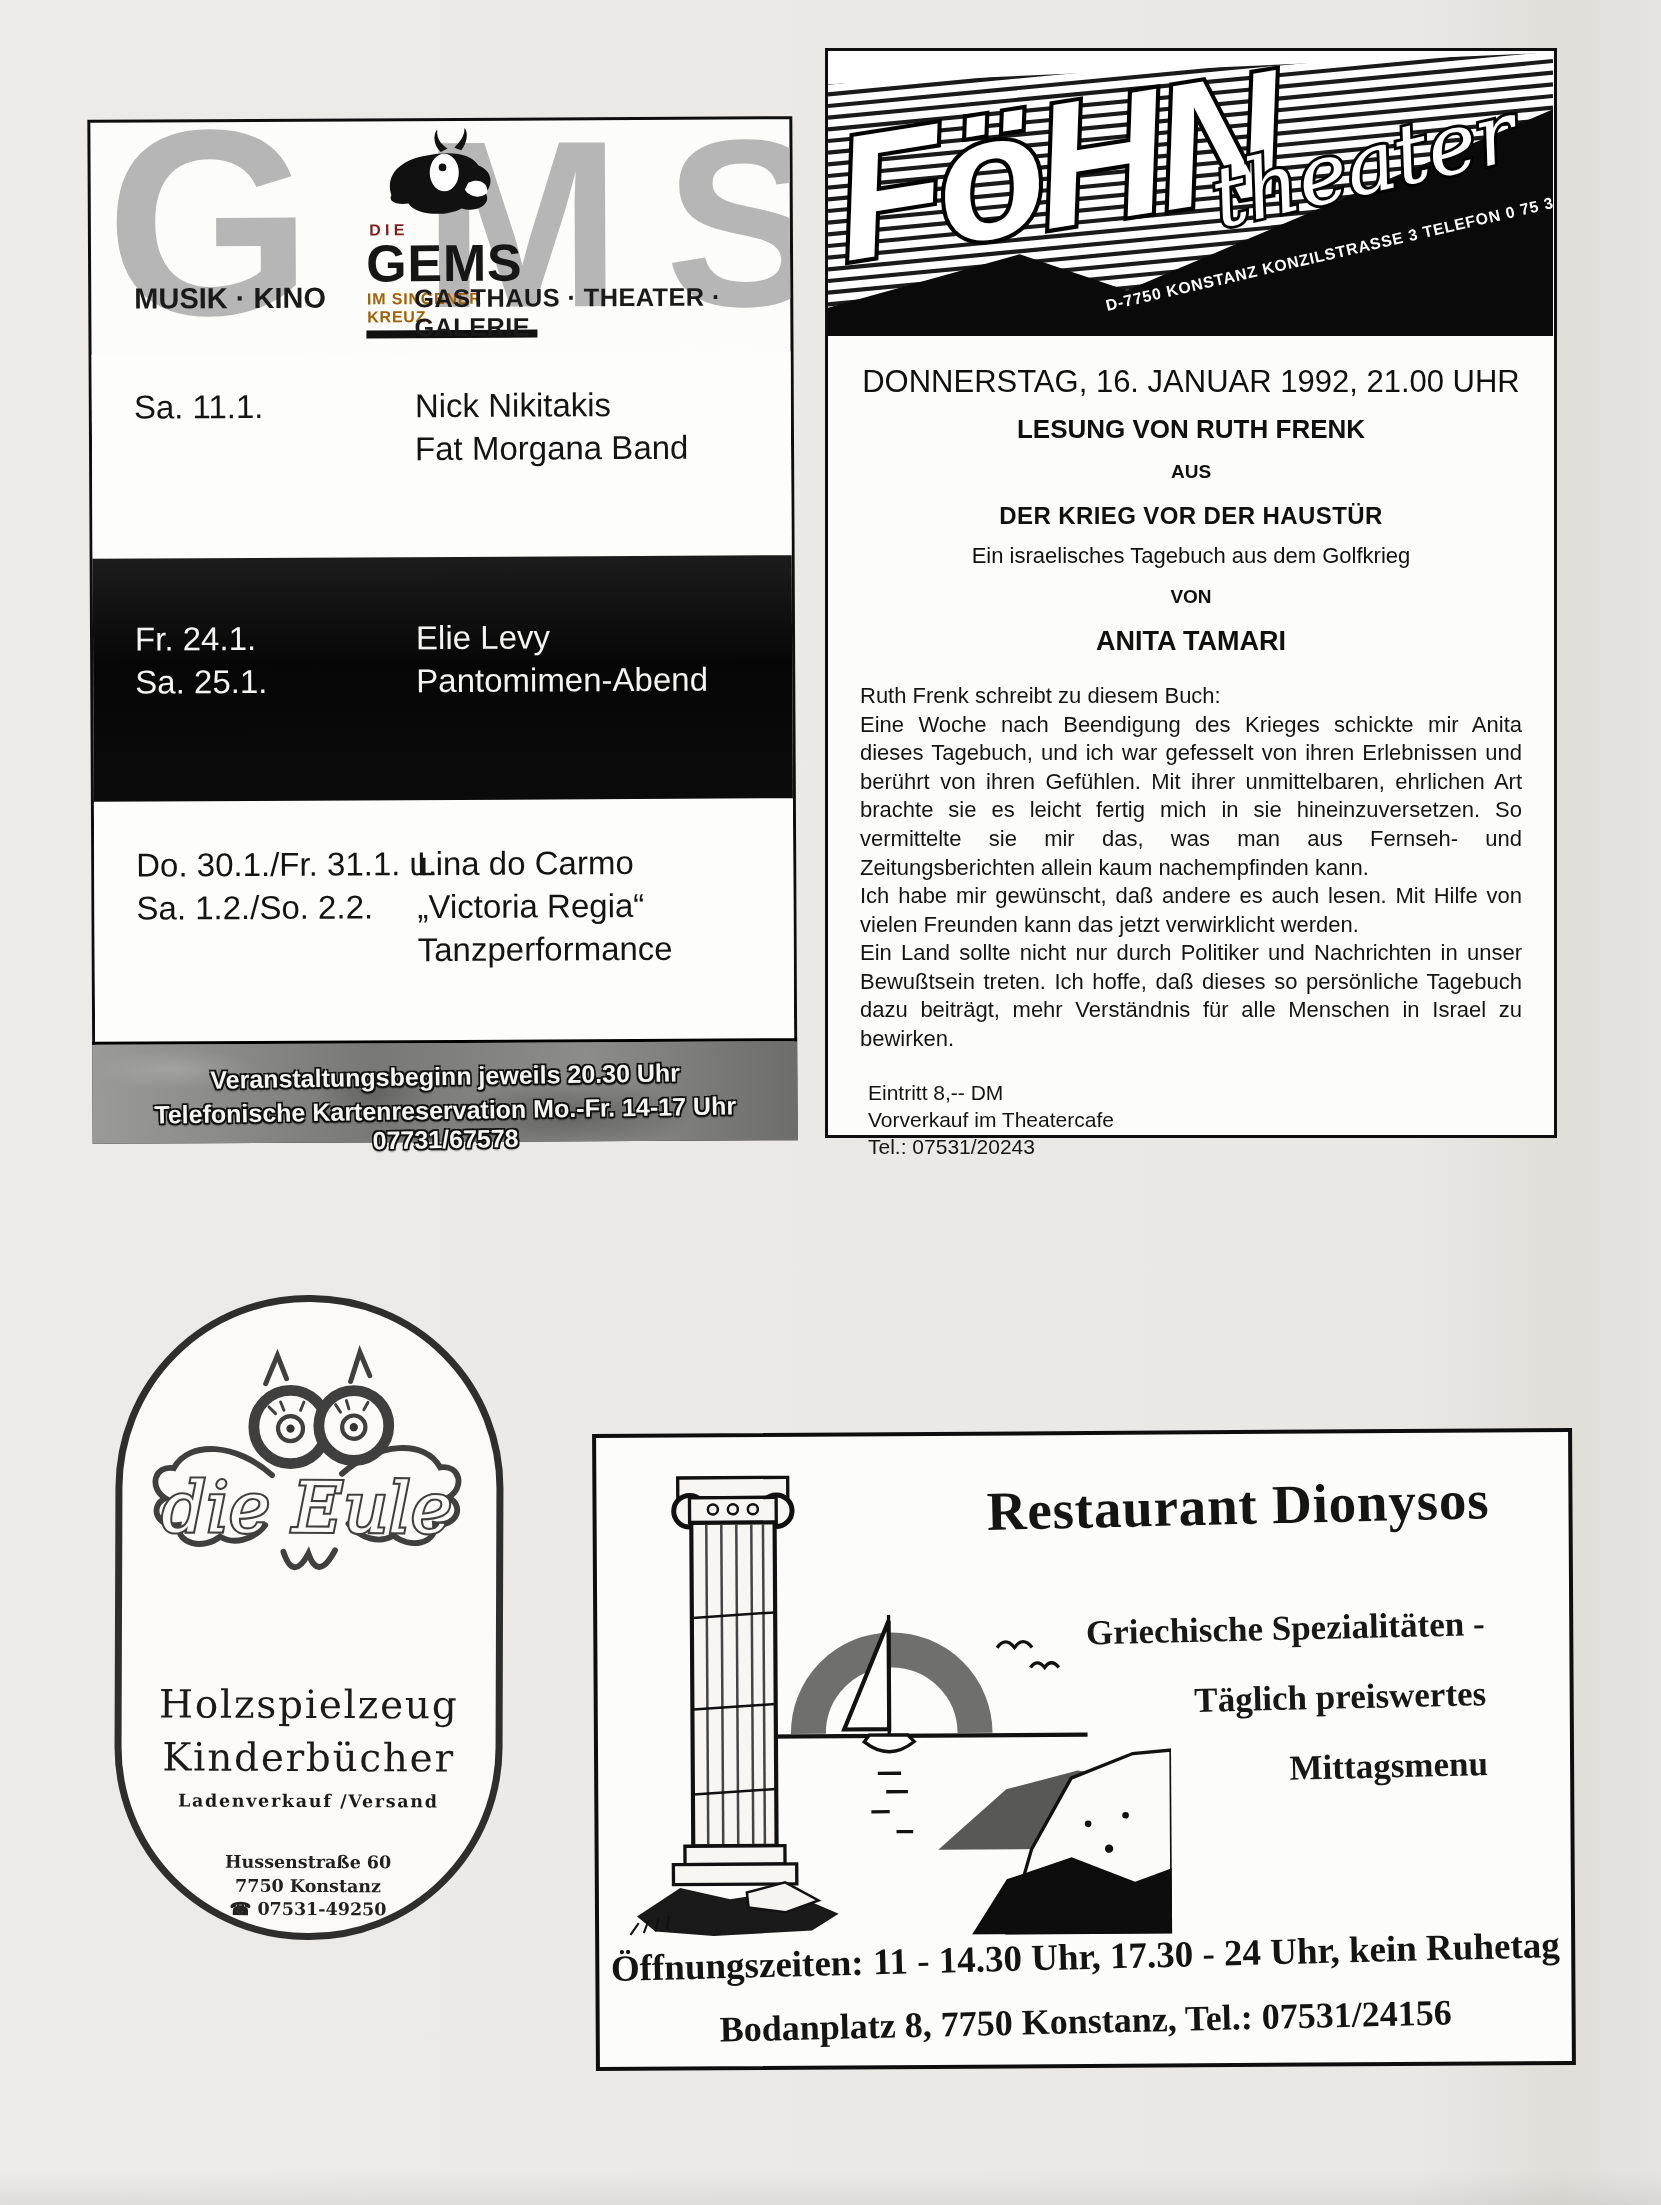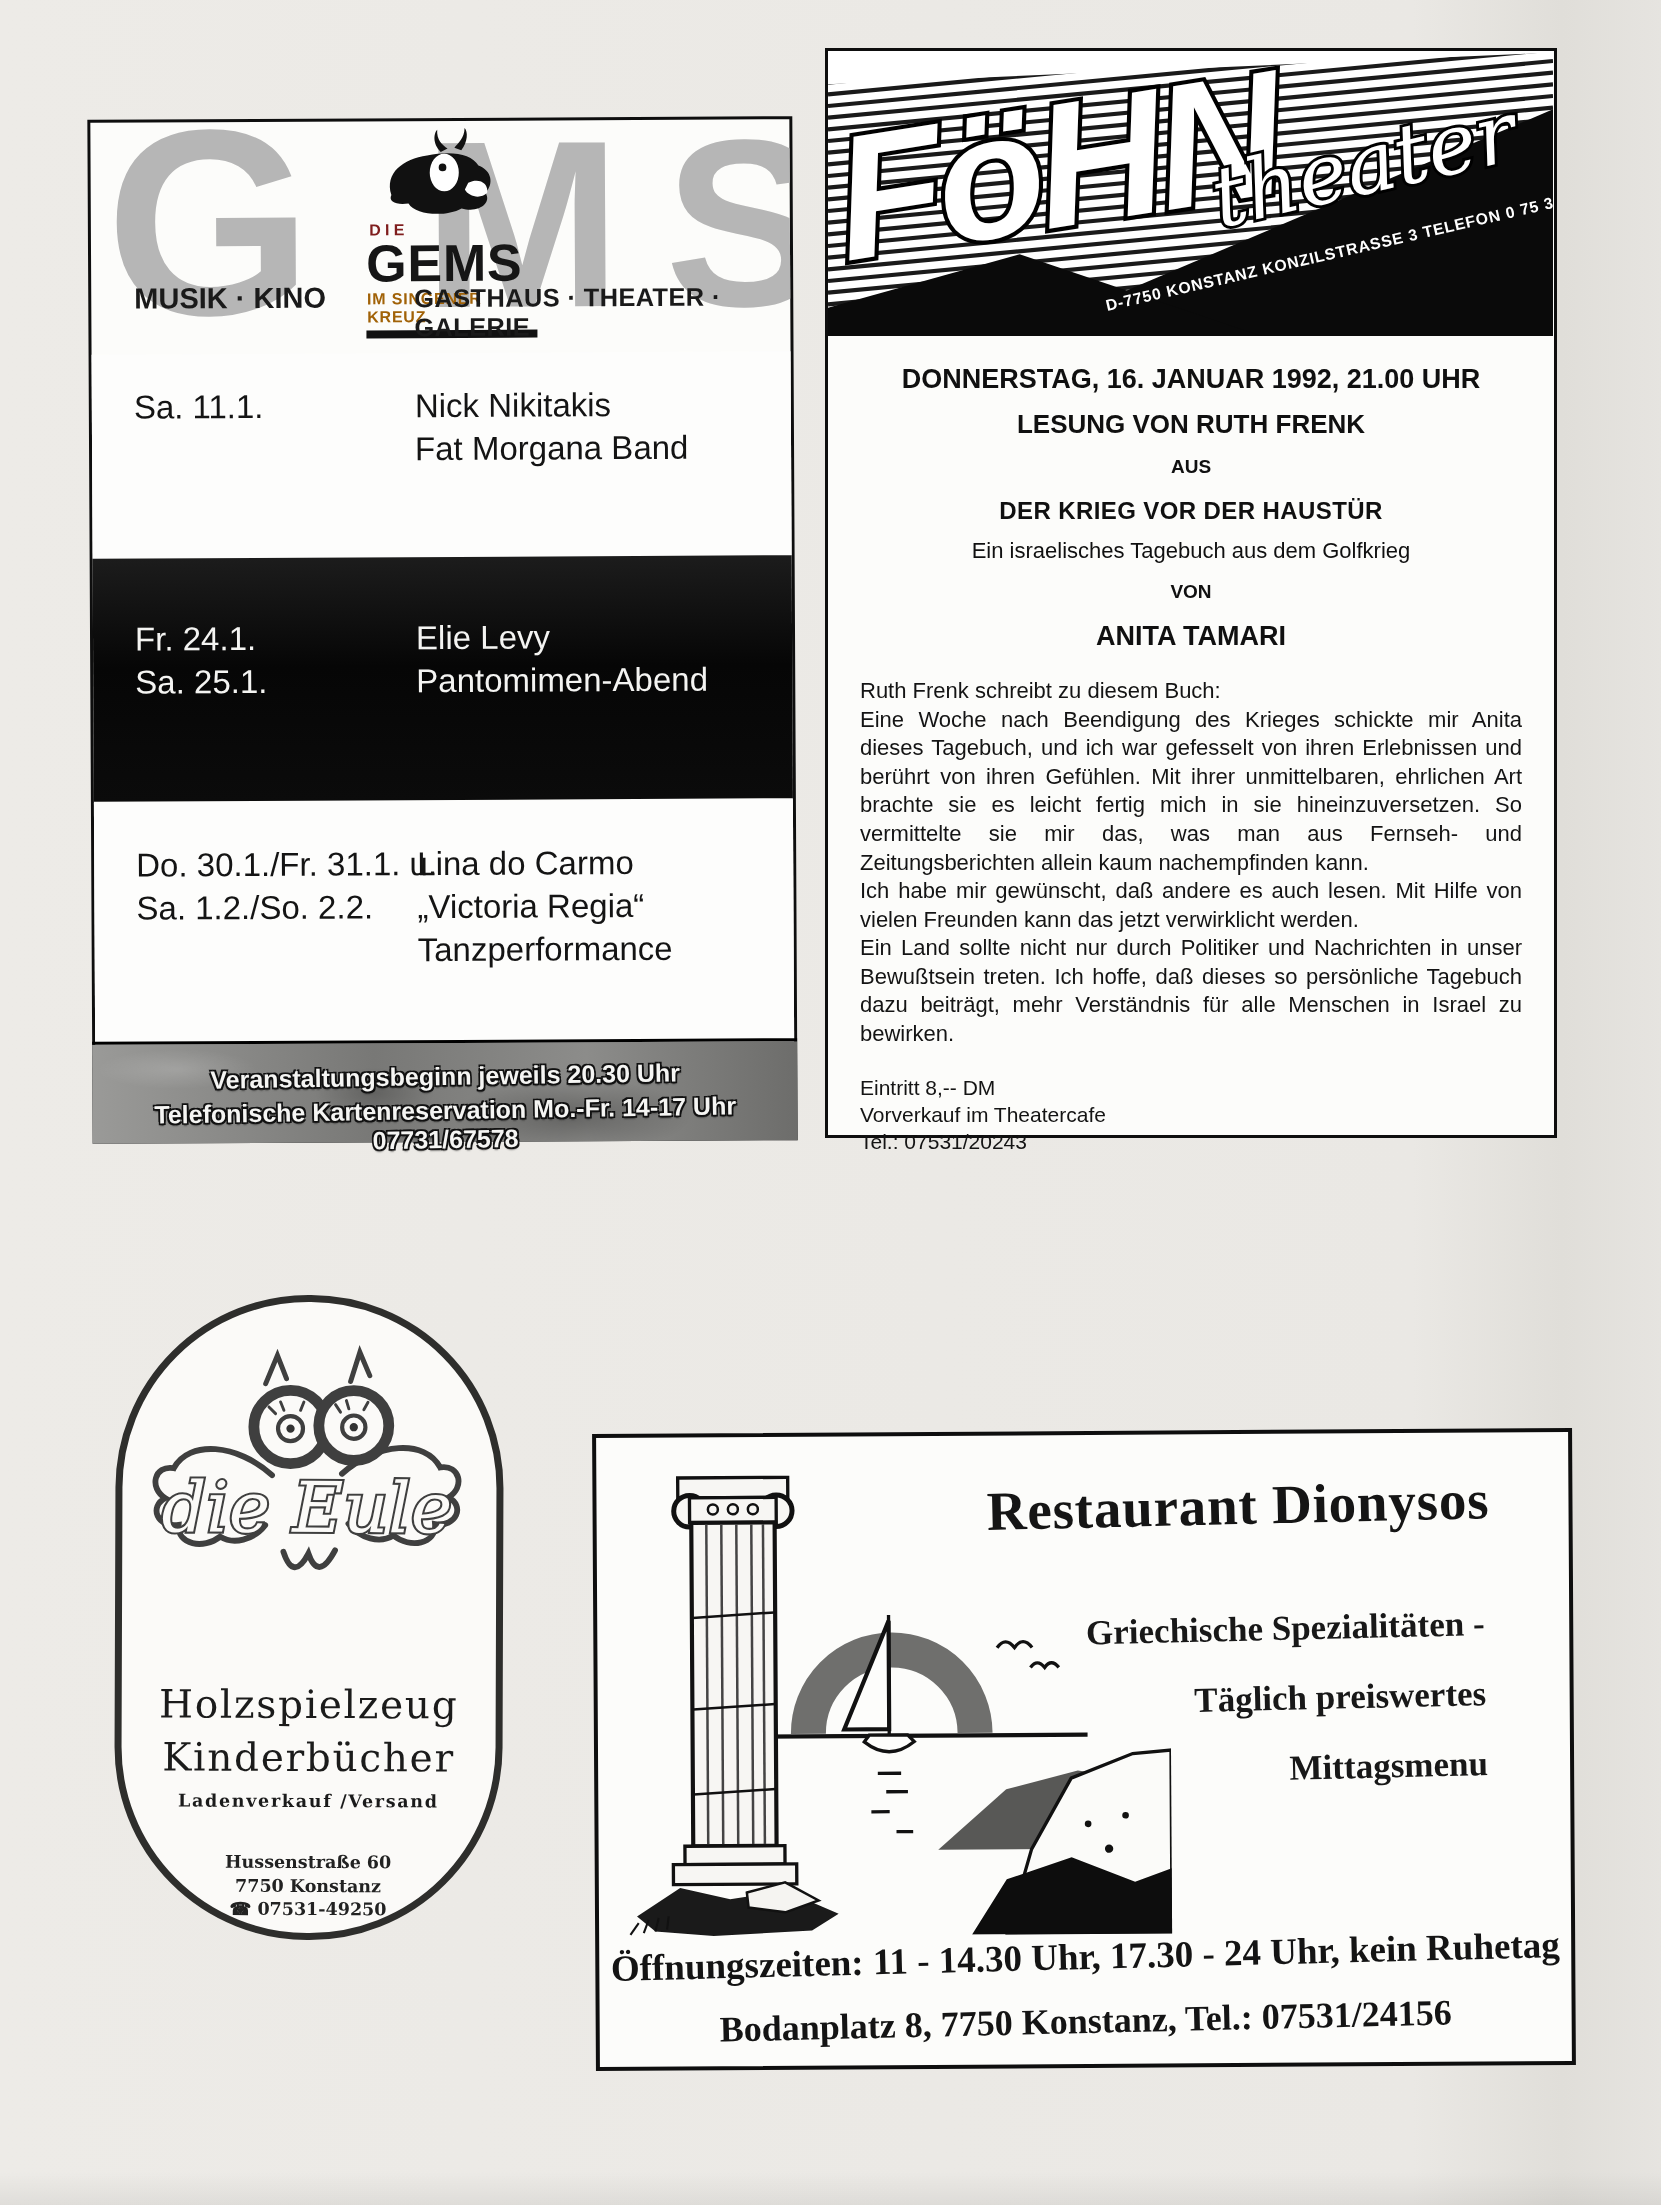--- a/index.html
+++ b/index.html
@@ -52,31 +52,31 @@
   .gems-footer .ln{transform:rotate(-.6deg);
     text-shadow:-1.7px -1.7px 0 #111,1.7px -1.7px 0 #111,-1.7px 1.7px 0 #111,1.7px 1.7px 0 #111,0 2.5px 1.7px rgba(0,0,0,.6);}
   .gems-footer .ln1{font-size:25px;margin-top:18.3px;}
   .gems-footer .ln2{font-size:25px;margin-top:5px;}
 
   
   .foehn{left:825px;top:48px;width:732px;height:1090px;}
   .foehn-art{position:absolute;left:0;top:0;width:725px;height:285px;overflow:hidden;background:#fff;}
   .foehn-body{position:absolute;left:0;top:285px;right:0;bottom:0;padding:16.7px 32px 0;box-sizing:border-box;}
   .fh-c{text-align:center;color:#101010;margin:0;}
-  .fh-date{font-size:27px;font-weight:bold;margin-top:11.7px;}
+  .fh-date{font-size:31px;font-weight:normal;margin-top:11.7px;}
   .fh-title{font-size:26px;font-weight:bold;margin-top:13.3px;}
   .fh-aus{font-size:19px;font-weight:bold;margin-top:16.7px;}
   .fh-book{font-size:24px;font-weight:bold;letter-spacing:0.4px;margin-top:18.3px;}
   .fh-subtitle{font-size:22px;margin-top:13.3px;}
   .fh-von{font-size:19px;font-weight:bold;margin-top:16.7px;}
   .fh-author{font-size:27px;font-weight:bold;margin-top:18.3px;}
   .fh-text{font-size:22px;line-height:1.3;color:#141414;text-align:justify;margin:22px 0 0;}
   .fh-text.first{margin-top:25px;text-align:left;}
   .fh-text.cont{margin-top:0;}
-  .fh-footer{display:flex;justify-content:space-between;margin-top:25px;font-size:21px;line-height:1.3;color:#141414;}
+  .fh-footer{display:flex;justify-content:space-between;margin-top:25px;font-size:21px;line-height:1.3;color:#141414;margin-left:8px;}
   .fh-footer .right{text-align:right;}
 
   
   .eule{
     position:absolute;left:115px;top:1295px;width:388px;height:645px;box-sizing:border-box;
     border:7.5px solid #2e2e2c;border-radius:193px;background:#fbfaf8;transform:rotate(.2deg);
   }
   .eule-logo{position:absolute;left:18.3px;top:40px;width:333px;height:250px;}
   .eule-text{position:absolute;left:0;top:377px;width:100%;text-align:center;color:#1b1b1b;
     font-family:"DejaVu Serif",serif;}

